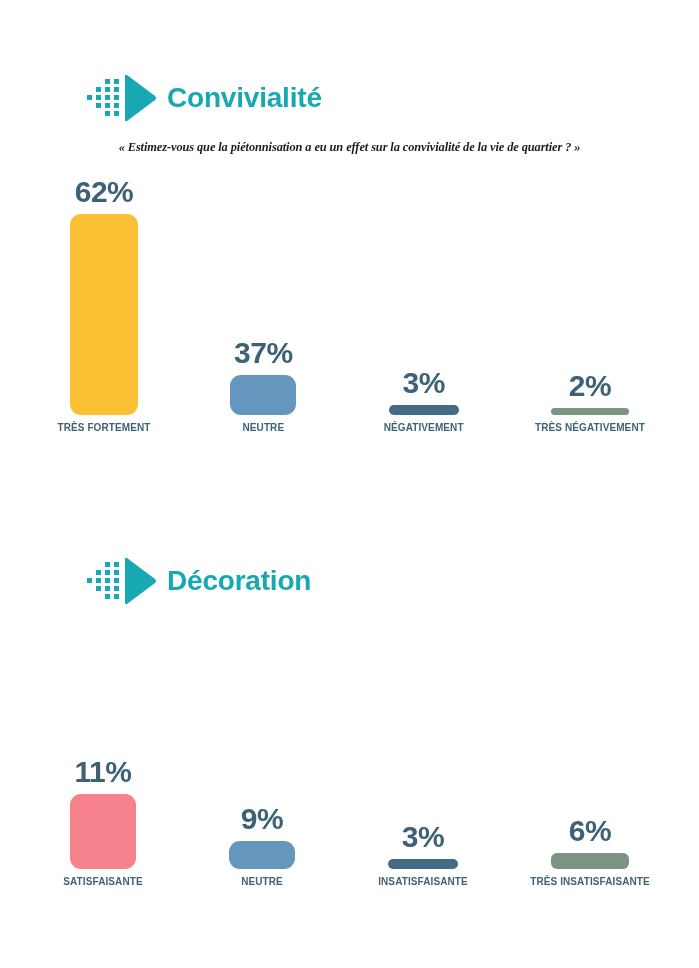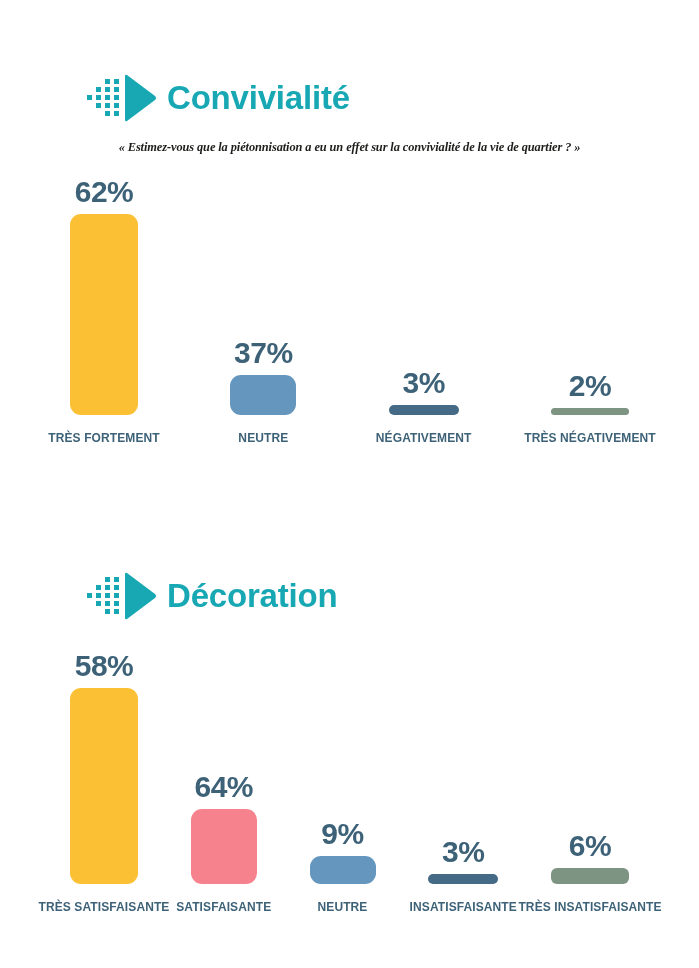--- a/index.html
+++ b/index.html
@@ -16,39 +16,39 @@
   .page {
     position: relative;
     width: 699px;
     height: 968px;
     background: #ffffff;
   }
 
   
   .section { position: absolute; left: 0; width: 699px; }
   #section-0 { top: 70px; }
-  #section-1 { top: 568px; }
+  #section-1 { top: 553px; }
 
   
   .sec-header {
     display: flex;
     align-items: center;
     padding-left: 87px;
     height: 56px;
   }
 
   .arrow-icon {
     display: block;
     width: 72px;
     height: 48px;
     flex: 0 0 72px;
   }
 
   .sec-title {
-    font-size: 33px;
+    font-size: 28px;
     font-weight: bold;
     color: #17A8B4;
     letter-spacing: -0.2px;
     margin-left: 8px;
     white-space: nowrap;
   }
 
   
   .sec-question {
     margin-top: 14px;
@@ -102,22 +102,22 @@
   .bar-rect {
     border-radius: 11px;
     width: 64px;
   }
 
   .bar-label {
     position: absolute;
     top: 100%;
     left: 50%;
     transform: translateX(-50%);
-    margin-top: 16px;
-    font-size: 12px;
+    margin-top: 7px;
+    font-size: 10px;
     font-weight: bold;
     color: #3D6278;
     white-space: nowrap;
     letter-spacing: 0.1px;
   }
 
   
   .bar-rect.thin { border-radius: 6px; }
 </style>
 </head>
@@ -204,28 +204,23 @@
           <path d="M38 2 L38 46 Q38 48 40 47 L68 26 Q70 24 68 22 L40 1 Q38 0 38 2 Z"></path>
         </g>
       </svg>
       <div class="sec-title">Décoration</div>
     </div>
 
 
     <div class="chart">
       <div class="bars">
 
-        <div class="bar-group">
-          <div class="bar-value">58%</div>
-          <div class="bar-rect" style="height:196px;width:68px;background:#FBC034;"></div>
-          <div class="bar-label">TRÈS SATISFAISANTE</div>
-        </div>
-
-        <div class="bar-group">
-          <div class="bar-value">64%</div>
+
+        <div class="bar-group">
+          <div class="bar-value">11%</div>
           <div class="bar-rect" style="height:75px;width:66px;background:#F5828C;"></div>
           <div class="bar-label">SATISFAISANTE</div>
         </div>
 
         <div class="bar-group">
           <div class="bar-value">9%</div>
           <div class="bar-rect" style="height:28px;width:66px;background:#6496BE;"></div>
           <div class="bar-label">NEUTRE</div>
         </div>
 

